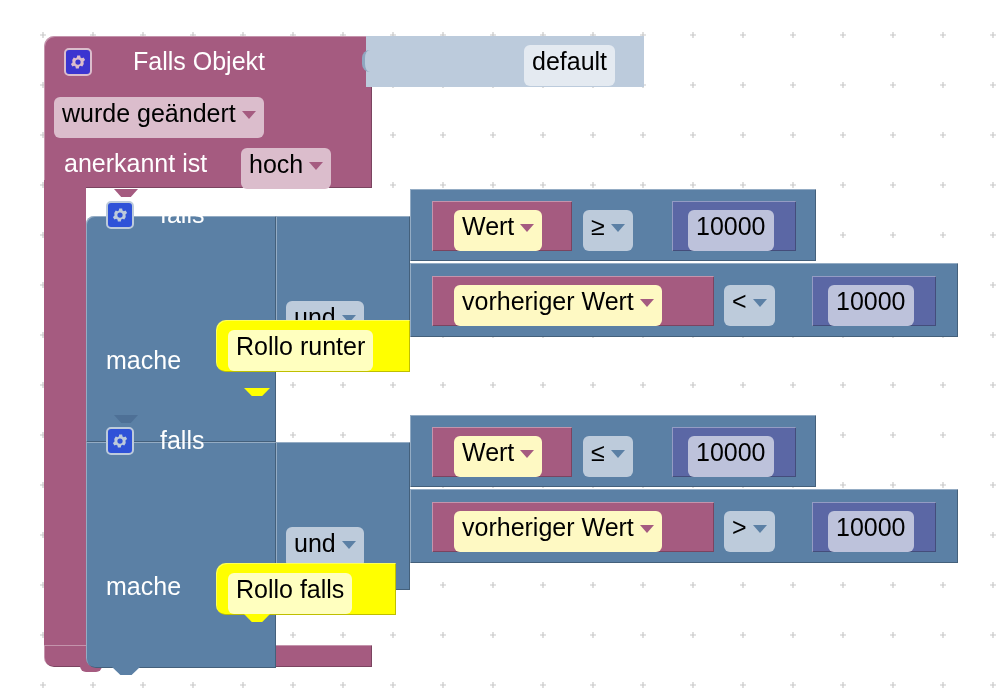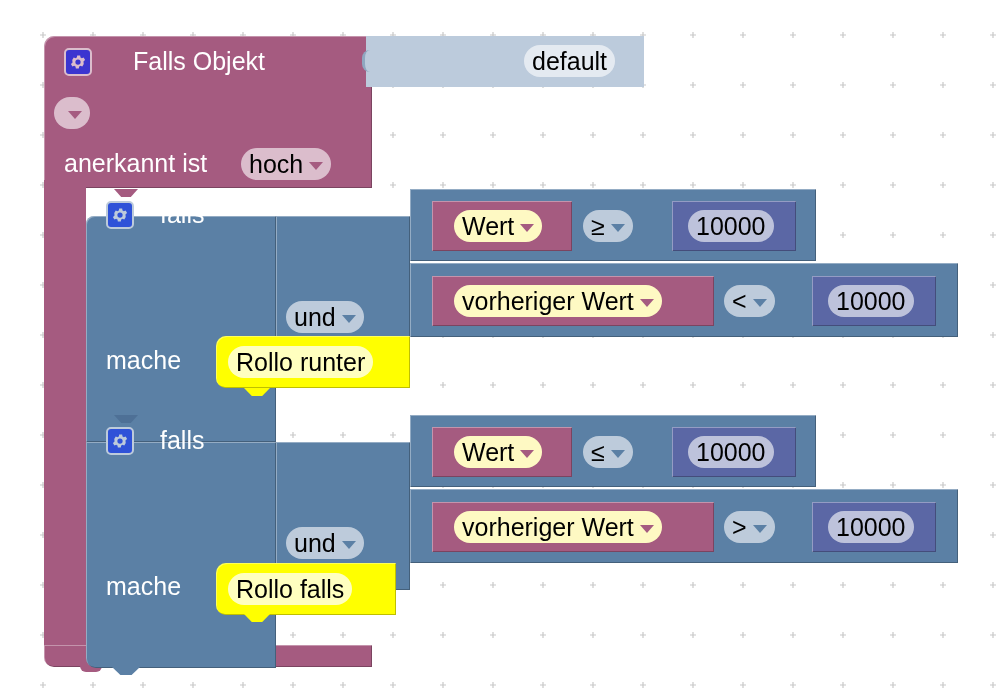--- a/index.html
+++ b/index.html
@@ -13,22 +13,22 @@
   
   .ev   { background:#a55b80; }
   .ctl  { background:#5b80a5;margin-top:27px; }
   .cmp  { background:#5b80a5; }
   .var  { background:#a55b80; }
   .num  { background:#5b67a5; }
   .txt  { background:#ffff00; }
   .oid  { background:#bccbdc; }
   .lbl-w { color:#ffffff; font-size:25px; line-height:30px; white-space:nowrap; }
   .field {
-    position:absolute; box-sizing:border-box; border-radius:16px;
-    font-size:25px; line-height:30px; height:32px; padding:1px 8px 0 8px;
+    position:absolute; box-sizing:border-box; border-radius:6px;
+    font-size:25px; line-height:30px; height:41px; padding:1px 8px 0 8px;
     color:#000; white-space:nowrap;
   }
   .f-ev  { background:#dbbdcc; }
   .f-var { background:#fef9c3; }
   .f-ctl { background:#bdcbdb; }
   .f-num { background:#bdc2db; }
   .f-txt { background:#ffffbf; }
   .f-oid { background:#e4eaf1; }
   .arrow {
     display:inline-block; width:0; height:0; margin-left:6px; vertical-align:middle;
@@ -364,21 +364,21 @@
       </svg>
   </div>
   <span class="abs lbl-w" style="left:133px; top:46px;">Falls Objekt</span>
 
   <div class="abs oid" style="left:366px; top:36px; width:278px; height:51px;">
     <div class="notch-in" style="left:-4px; top:14px; background:#bccbdc; border-left:3px solid #8fa7c0;"></div>
     <div class="field f-oid" style="left:158px; top:9px;"><span>default</span></div>
   </div>
 
   <div class="field f-ev" style="left:54px; top:97px;">
-    <span class="arrow"></span>
+    <span>wurde geändert</span><span class="arrow"></span>
   </div>
 
   <span class="abs lbl-w" style="left:64px; top:148px;">anerkannt ist</span>
   <div class="field f-ev" style="left:241px; top:148px;">
     <span>hoch</span><span class="arrow"></span>
   </div>
 </div>
 
 <div>
   <div class="abs ctl edge-hl" style="left:86px; top:189px; width:190px; height:226px; border-radius:8px 0 0 0;"></div>
@@ -420,21 +420,21 @@
       </div>
     </div>
     <div class="field f-ctl" style="left:314px; top:22px;">
       <span>&lt;</span><span class="arrow blue"></span>
     </div>
     <div class="abs num edge-hl" style="left:402px; top:13px; width:124px; height:50px;">
       <div class="field f-num" style="left:16px; top:9px;"><span>10000</span></div>
     </div>
   </div>
 
-  <div class="abs txt edge-hl" style="left:216px; top:336px; width:194px; height:52px; border-radius:10px 0 0 10px;">
+  <div class="abs txt edge-hl" style="left:216px; top:320px; width:194px; height:52px; border-radius:10px 0 0 10px;">
     <div class="field f-txt" style="left:12px; top:10px;"><span>Rollo runter</span></div>
   </div>
   <div class="abs" style="left:244px; top:388px; width:26px; height:8px; background:#ffff00; clip-path:polygon(0 0,100% 0,70% 100%,30% 100%);"></div>
 </div>
 
 <div>
   <div class="abs ctl edge-hl" style="left:86px; top:415px; width:190px; height:226px; border-radius:0 0 0 10px;"></div>
   <div class="abs" style="left:114px; top:415px; width:24px; height:8px; background:#4e7096; clip-path:polygon(0 0,100% 0,70% 100%,30% 100%);"></div>
   <div class="abs ctl" style="left:112px; top:640px; width:28px; height:8px; clip-path:polygon(0 0,100% 0,70% 100%,30% 100%);"></div>
 

